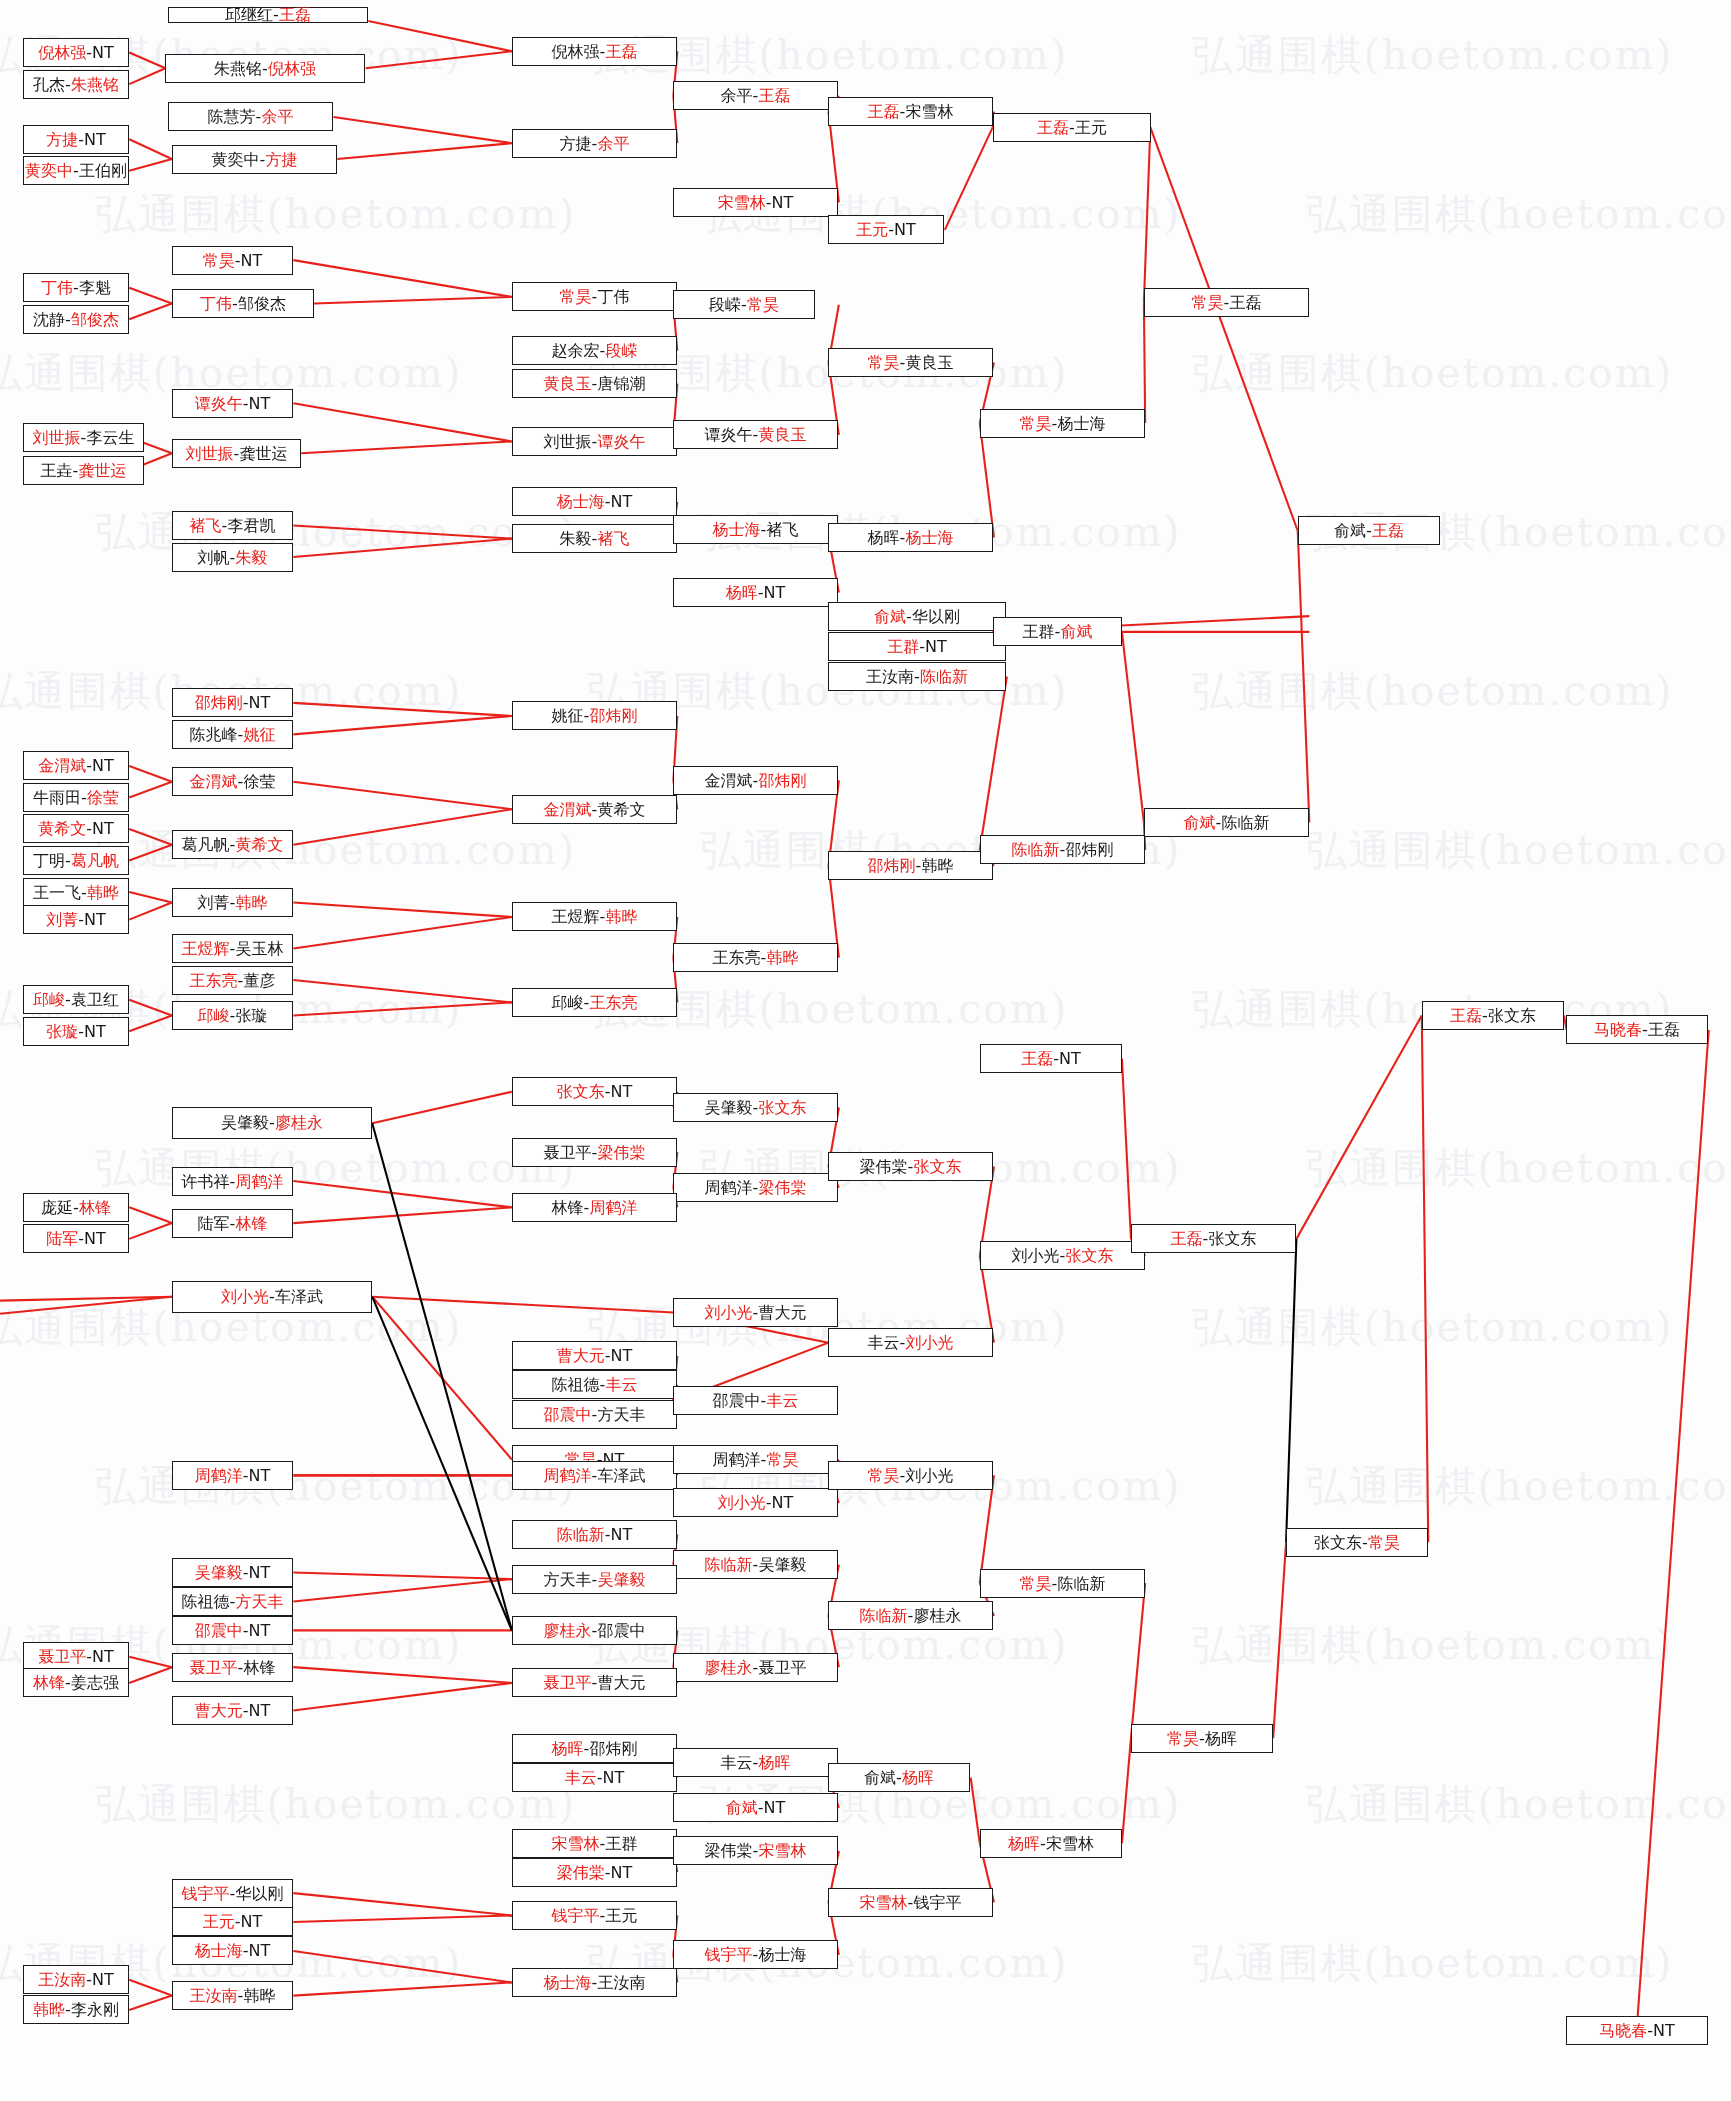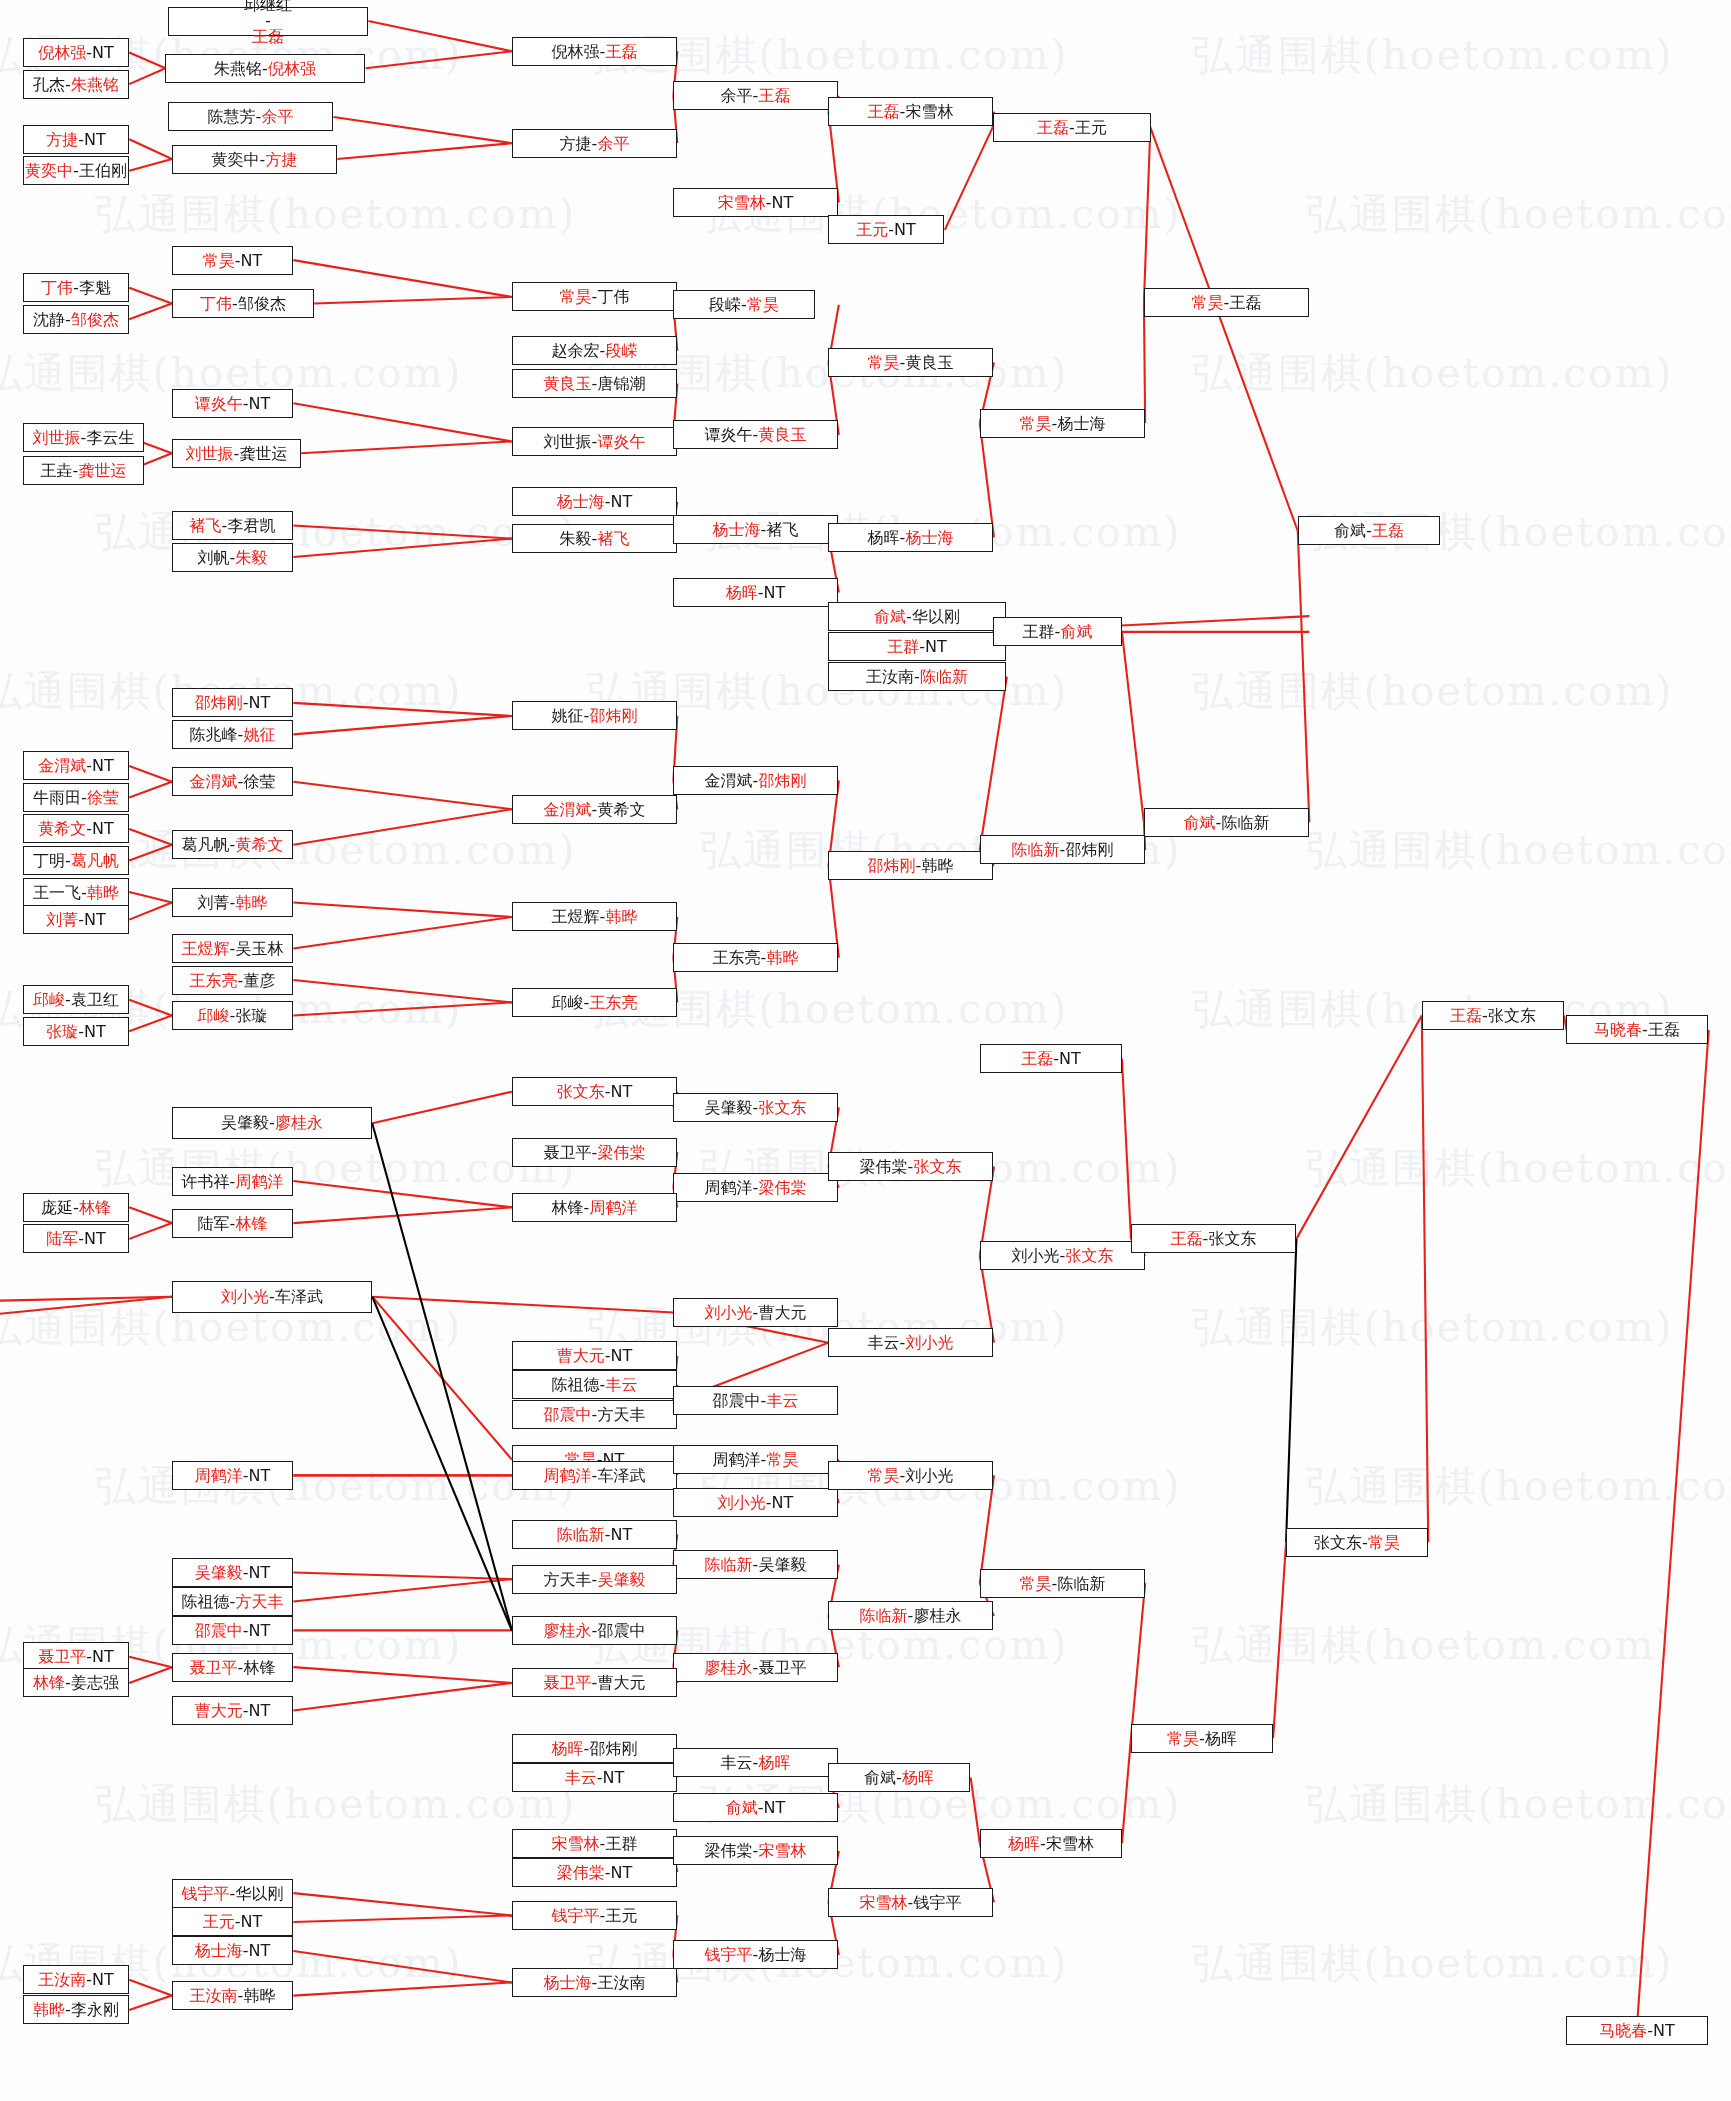--- a/index.html
+++ b/index.html
@@ -206,21 +206,21 @@
       <line x1="1652.4626865671642" y1="1073.020625" x2="1655.1940298507463" y2="1088.29" stroke="#e8201a" stroke-width="2.2"></line>
       <line x1="1805.4179104477612" y1="1088.29" x2="1730.3059701492539" y2="2130.771875" stroke="#e8201a" stroke-width="2.2"></line>
       <line x1="0" y1="1374.24375" x2="181.63432835820896" y2="1370.079375" stroke="#e8201a" stroke-width="2.2"></line>
       <line x1="0" y1="1388.125" x2="181.63432835820896" y2="1370.079375" stroke="#e8201a" stroke-width="2.2"></line>
       <line x1="310.0074626865672" y1="1558.864375" x2="540.8059701492538" y2="1558.864375" stroke="#e8201a" stroke-width="2.2"></line>
       <line x1="393.3134328358209" y1="1186.846875" x2="540.8059701492538" y2="1722.663125" stroke="#000000" stroke-width="2.2"></line>
       <line x1="393.3134328358209" y1="1370.079375" x2="540.8059701492538" y2="1722.663125" stroke="#000000" stroke-width="2.2"></line>
       <line x1="1369.768656716418" y1="1309.0018750000002" x2="1358.8432835820895" y2="1629.65875" stroke="#000000" stroke-width="2.2"></line>
     </svg>
   <div id="boxes">
-      <div class="box" id="m001" style="left: 168px; top: 6.6px; width: 200px; height: 29px; flex-direction: column;">
+      <div class="box" id="m001" style="left: 168px; top: 6.6px; width: 200px; height: 16px;">
         <span class="l">邱继红</span>
         <span class="sep">-</span>
         <span class="w">王磊</span>
       </div>
       <div class="box" id="m002" style="left: 23px; top: 38px; width: 106px; height: 29px;">
         <span class="w">倪林强</span>
         <span class="sep">-</span>
         <span class="l">NT</span>
       </div>
       <div class="box" id="m003" style="left: 165px; top: 54px; width: 200px; height: 29px;">

